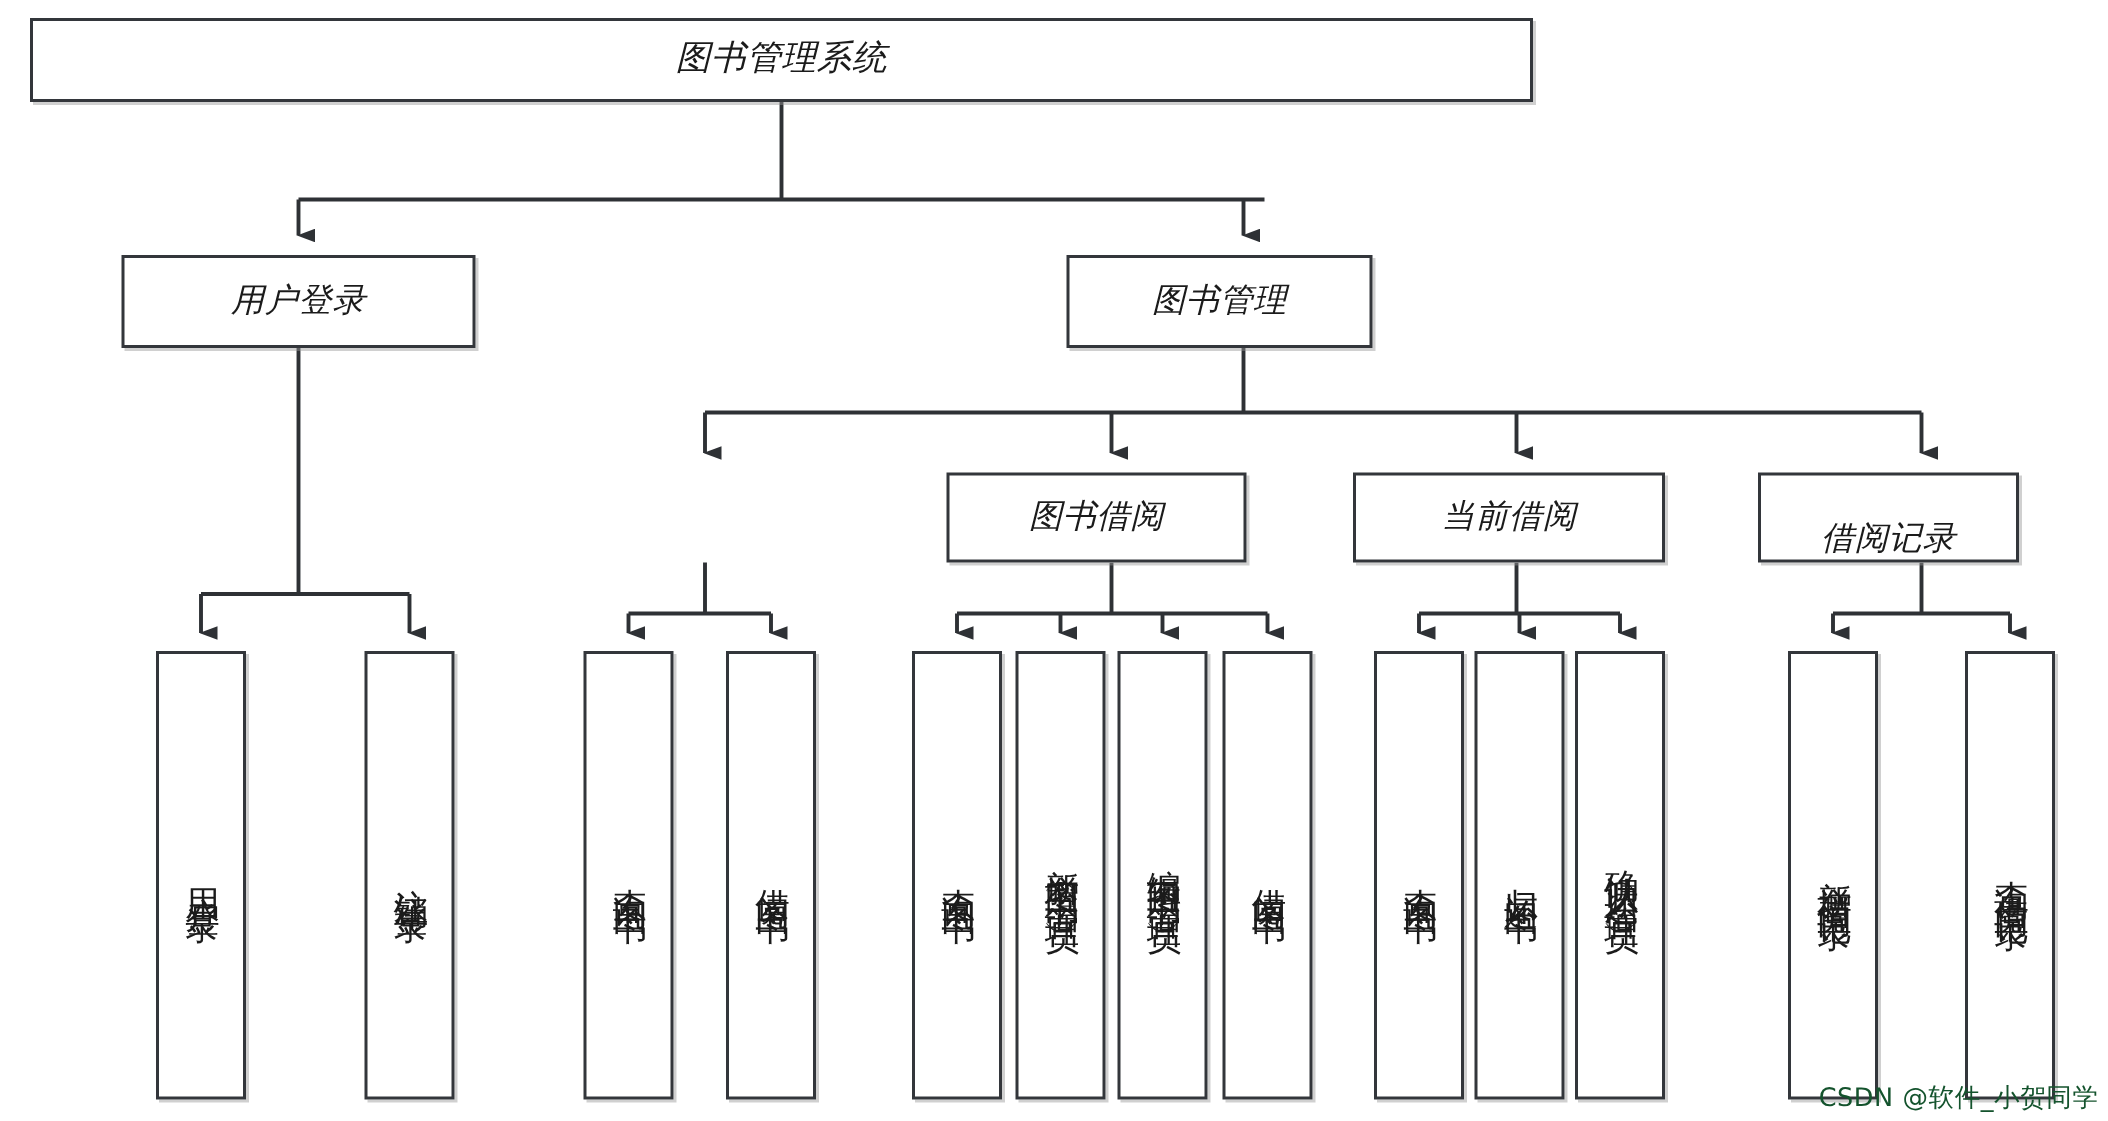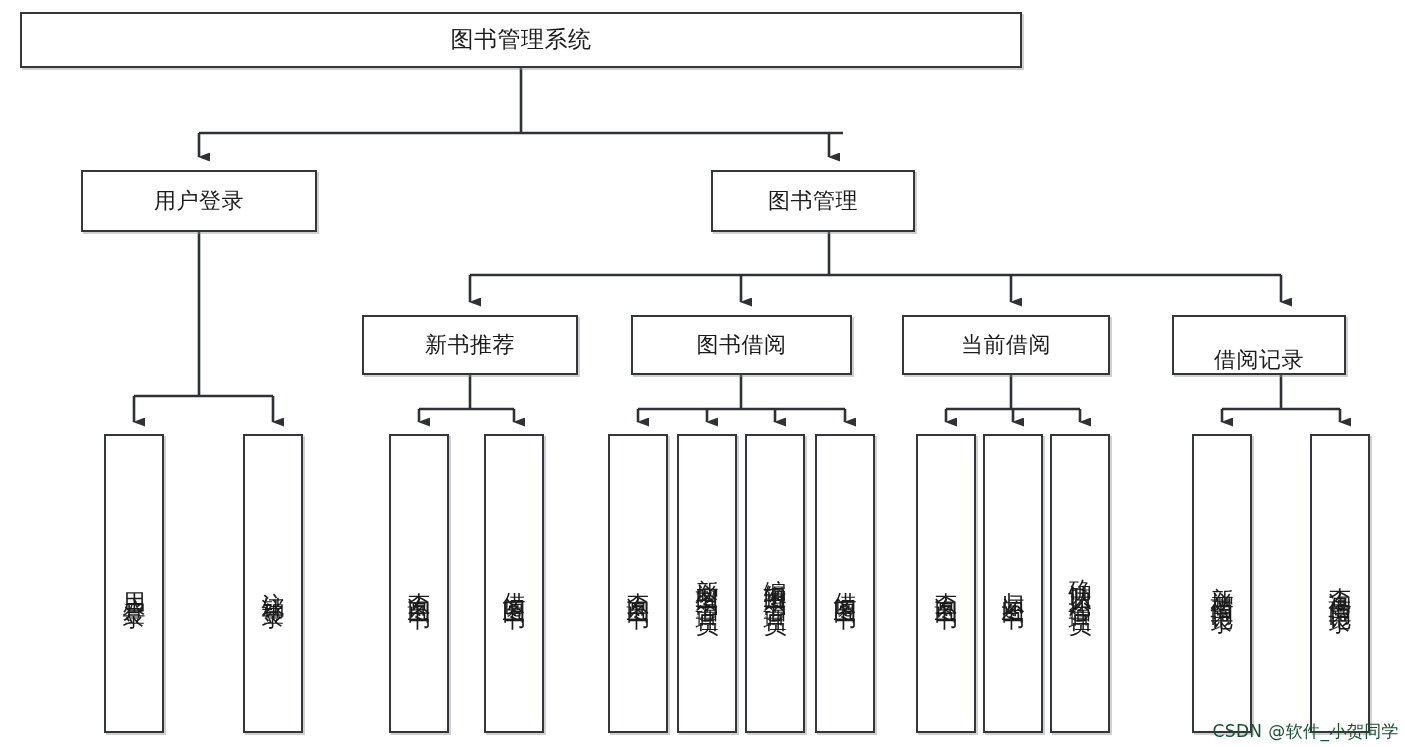--- a/index.html
+++ b/index.html
@@ -42,20 +42,21 @@
     display: block;
     line-height: 1.18;
     white-space: pre;
     color: #1b1b1b;
     text-align: center;
   }
   
   .node.horiz .node-label {
     font-size: 22px;
     letter-spacing: 0.5px;
+    font-style: italic;
   }
   .node.root .node-label {
     font-size: 23px;
   }
   
   .node.vert {
     align-items: center;
     justify-content: center;
   }
   .node.vert .node-label {
@@ -136,24 +137,21 @@
     <span class="node-label">图书管理系统</span>
   </div>
 
   <div class="node horiz" style="left:81px; top:170px; width:236px; height:62px;">
     <span class="node-label">用户登录</span>
   </div>
   <div class="node horiz" style="left:711px; top:170px; width:204px; height:62px;">
     <span class="node-label">图书管理</span>
   </div>
 
-  <div class="node horiz" style="left:362px; top:315px; width:216px; height:60px;">
-    <span class="node-label">新书推荐</span>
-  </div>
-  <div class="node horiz" style="left:631px; top:315px; width:221px; height:60px;">
+  <div class="node horiz" style="left:631px; top:315px; width:200px; height:60px;">
     <span class="node-label">图书借阅</span>
   </div>
   <div class="node horiz" style="left:902px; top:315px; width:208px; height:60px;">
     <span class="node-label">当前借阅</span>
   </div>
   <div class="node horiz" style="left:1172px; top:315px; width:174px; height:60px;align-items:flex-end;">
     <span class="node-label">借阅记录</span>
   </div>
 
   <div class="node vert" style="left:104px; top:434px; width:60px; height:299px;">

